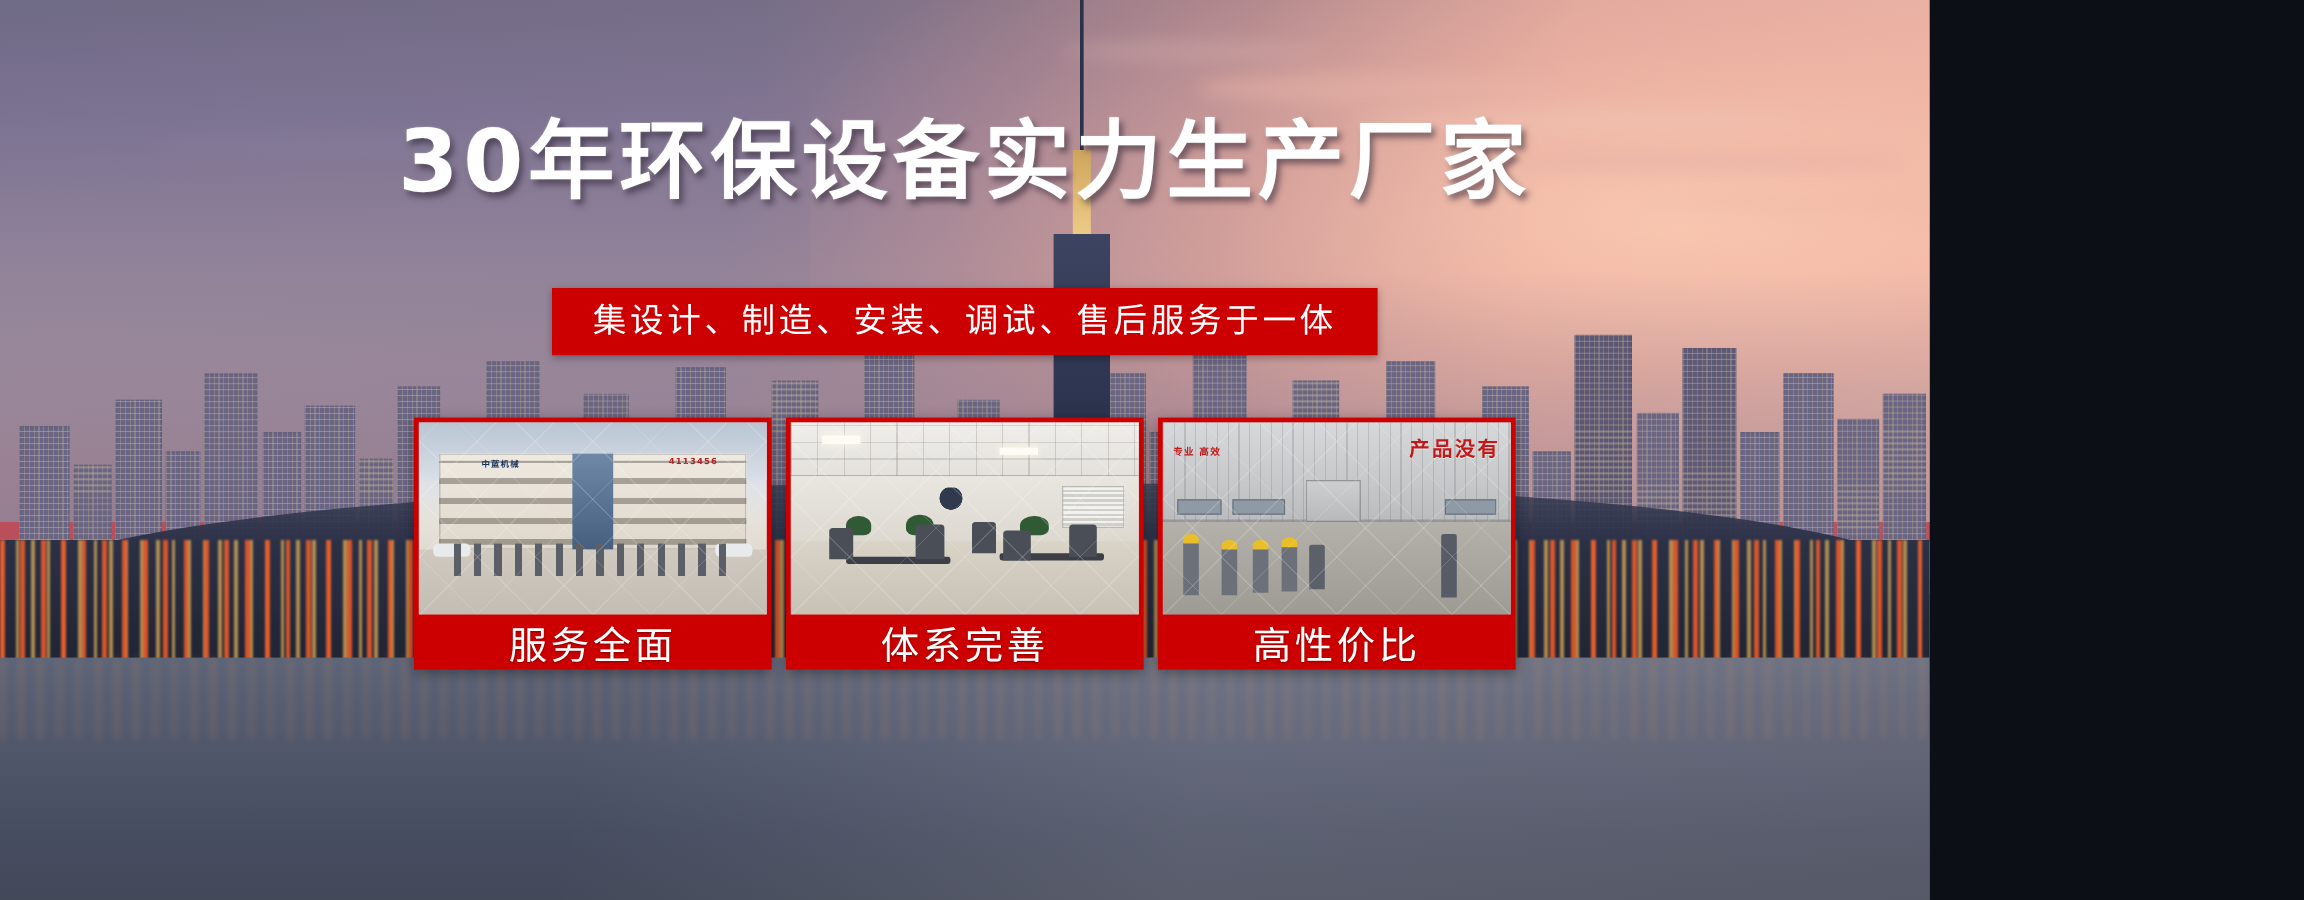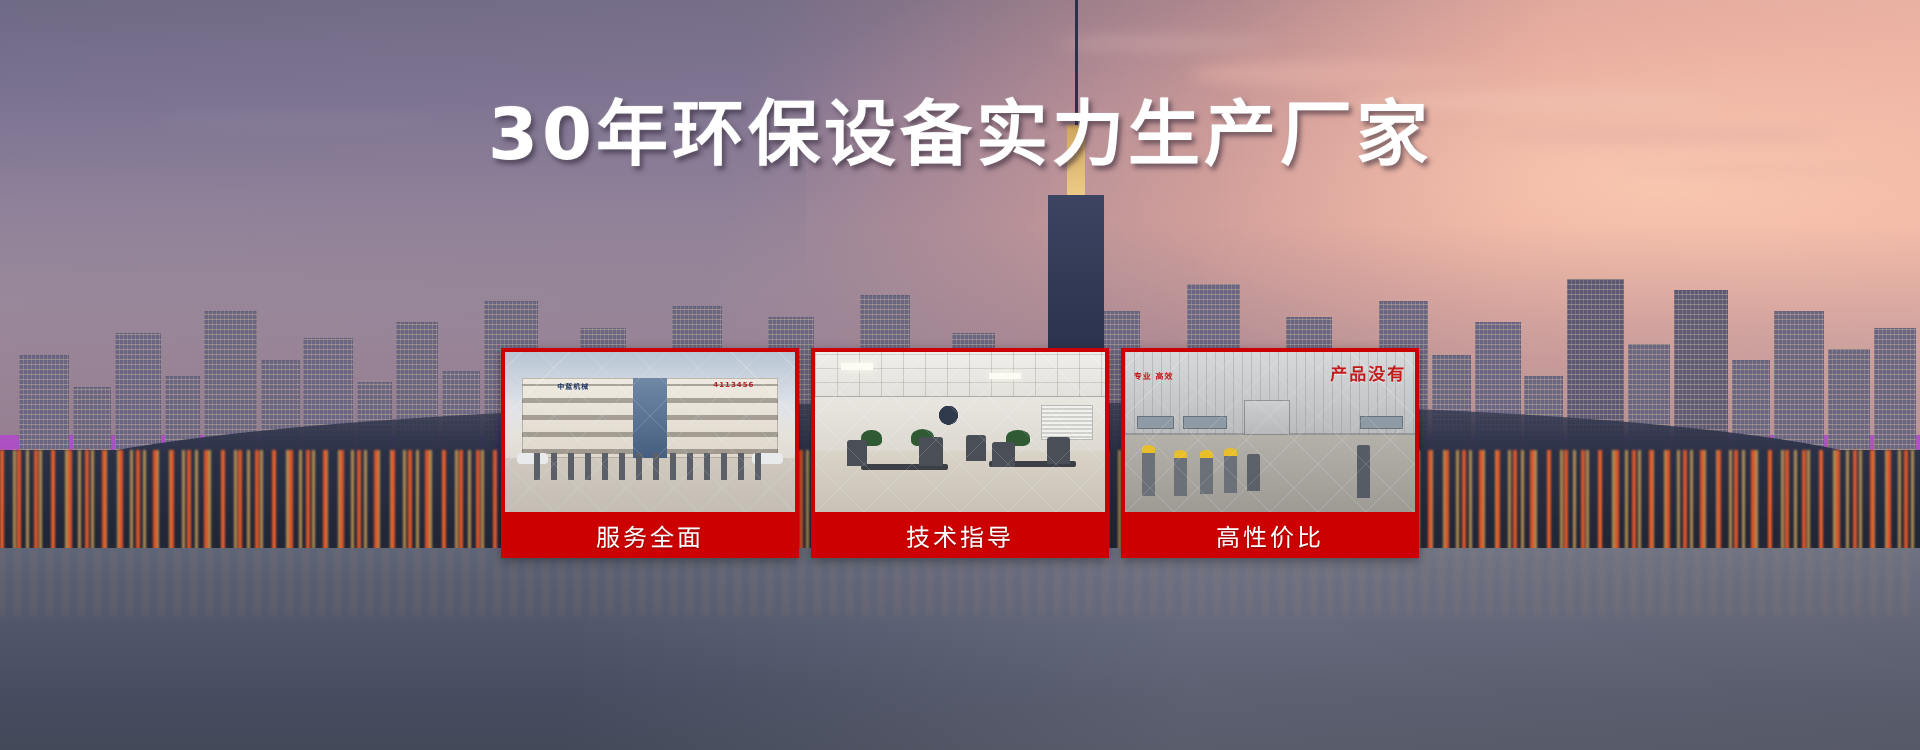--- a/index.html
+++ b/index.html
@@ -1,22 +1,22 @@
 <!DOCTYPE html>
 <html lang="zh-CN"><head>
 <meta charset="utf-8">
 <title>Banner</title>
 <style>
   html,body{margin:0;padding:0;background:#0d0f16;}
   *{box-sizing:border-box;}
   body{font-family:"DejaVu Sans","Liberation Sans",sans-serif;}
 
   #banner{
-    position:relative;width:1920px;height:750px;overflow:hidden;
-    background:#d946ef;
+    position:relative;width:1608px;height:750px;overflow:hidden;
+    background:#ef4444;
   }
 
   
   .sky{position:absolute;inset:0 0 42% 0;}
   .sky-base{position:absolute;inset:0;
     background:linear-gradient(180deg,#6f6a85 0%,#7b7292 22%,#8d8099 46%,#9d8b9c 66%,#ab8f9c 84%,#b3939c 100%);}
   .sky-warm{position:absolute;inset:0;
     background:linear-gradient(100deg,rgba(120,115,145,0) 0%,rgba(150,128,148,0.18) 38%,rgba(214,150,140,0.52) 62%,rgba(240,176,158,0.82) 78%,rgba(243,186,168,0.92) 100%);}
   .sky-glow{position:absolute;right:-4%;top:-14%;width:62%;height:120%;
     background:radial-gradient(ellipse at 72% 46%,rgba(255,206,180,0.78) 0%,rgba(250,186,166,0.45) 34%,rgba(230,165,160,0.16) 60%,rgba(0,0,0,0) 76%);}
@@ -83,21 +83,21 @@
     position:absolute;top:348px;left:50%;transform:translateX(-50%);
     display:flex;gap:12px;
   }
   .card{
     width:298px;background:#cc0000;padding:4px 4px 0 4px;
     box-shadow:0 3px 10px rgba(0,0,0,.35);
   }
   .thumb{position:relative;width:100%;height:160px;overflow:hidden;background:#9aa0a6;}
   .cap{
     height:46px;display:flex;align-items:center;justify-content:center;
-    color:#fff;font-size:24px;letter-spacing:3px;
+    color:#fff;font-size:32px;letter-spacing:3px;
     text-shadow:0 1px 2px rgba(0,0,0,.35);
   }
   .wm{position:absolute;inset:0;pointer-events:none;
     background-image:
       repeating-linear-gradient(45deg,rgba(255,255,255,.16) 0 1px,rgba(0,0,0,0) 1px 34px),
       repeating-linear-gradient(-45deg,rgba(255,255,255,.16) 0 1px,rgba(0,0,0,0) 1px 34px);}
 
   
   .t1{background:linear-gradient(180deg,#c9cfd8 0%,#dfe3e8 34%,#e6e2da 52%,#cfcac2 100%);}
   .t1 .sky1{position:absolute;left:0;right:0;top:0;height:30%;background:linear-gradient(180deg,#b9c5d4,#d9dfe6);}
@@ -232,20 +232,21 @@
 
   <div class="water">
     <div class="water-refl"></div>
     <div class="water-sheen"></div>
   </div>
 
   <div class="content">
 
     <div class="headline">30年环保设备实力生产厂家</div>
 
+    <div class="subbar">集设计、制造、安装、调试、售后服务于一体</div>
 
     <div class="cards">
 
       <div class="card">
         <div class="thumb t1">
           <div class="sky1"></div>
           <div class="blk"></div>
           <div class="rows"></div>
           <div class="glass"></div>
           <div class="sign">中蓝机械</div>
@@ -275,21 +276,21 @@
           <div class="plant" style="left:66%;top:49%;width:8%;height:10%;"></div>
           <div class="desk" style="left:16%;top:70%;width:30%;height:4%;"></div>
           <div class="desk" style="left:60%;top:68%;width:30%;height:4%;"></div>
           <div class="pers" style="left:11%;top:55%;width:7%;height:16%;"></div>
           <div class="pers" style="left:36%;top:53%;width:8%;height:18%;"></div>
           <div class="pers" style="left:52%;top:52%;width:7%;height:16%;"></div>
           <div class="pers" style="left:61%;top:56%;width:8%;height:16%;"></div>
           <div class="pers" style="left:80%;top:53%;width:8%;height:17%;"></div>
           <div class="wm"></div>
         </div>
-        <div class="cap">技术指导</div>
+        <div class="cap">体系完善</div>
       </div>
 
       <div class="card">
         <div class="thumb t4">
           <div class="facade"></div>
           <div class="ribs"></div>
           <div class="bigsign">产品没有</div>
           <div class="smsign">专业
 高效</div>
           <div class="win" style="left:4%;top:40%;width:13%;height:8%;"></div>

